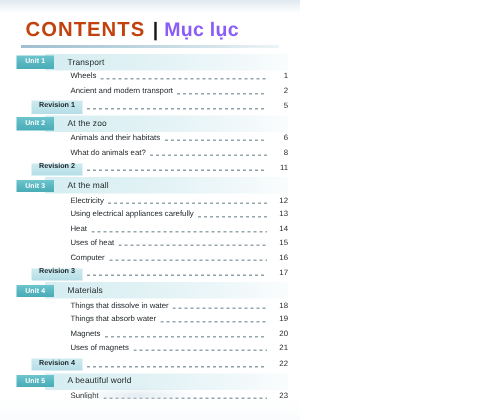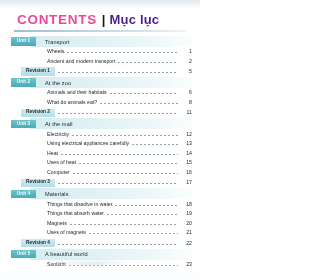--- a/index.html
+++ b/index.html
@@ -45,34 +45,34 @@
   .title-line {
     display: flex;
     align-items: baseline;
     white-space: nowrap;
   }
 
   .title-en {
     font-size: 13.5px;
     font-weight: bold;
     letter-spacing: 0.7px;
-    color: #ec4899;
+    color: #c2410c;
   }
 
   .title-sep {
     font-size: 13px;
     font-weight: bold;
     color: #17181a;
     margin: 0 4px 0 5px;
   }
 
   .title-vi {
     font-size: 13px;
     font-weight: bold;
-    color: #4c1d95;
+    color: #8b5cf6;
     letter-spacing: 0.2px;
   }
 
   
   .title-rule {
     position: absolute;
     top: 30px;
     left: 14px;
     width: 172px;
     height: 2px;

